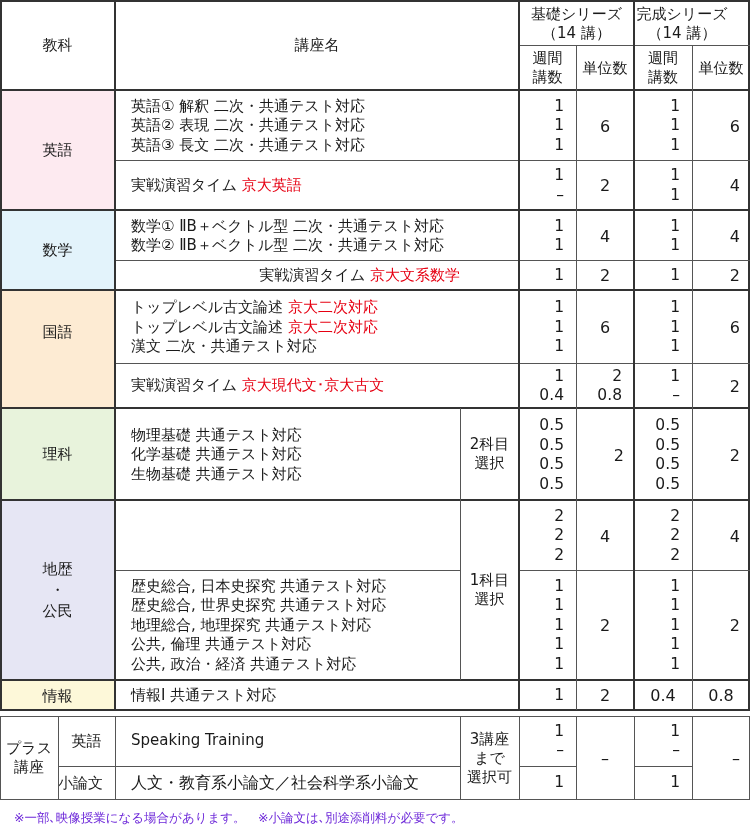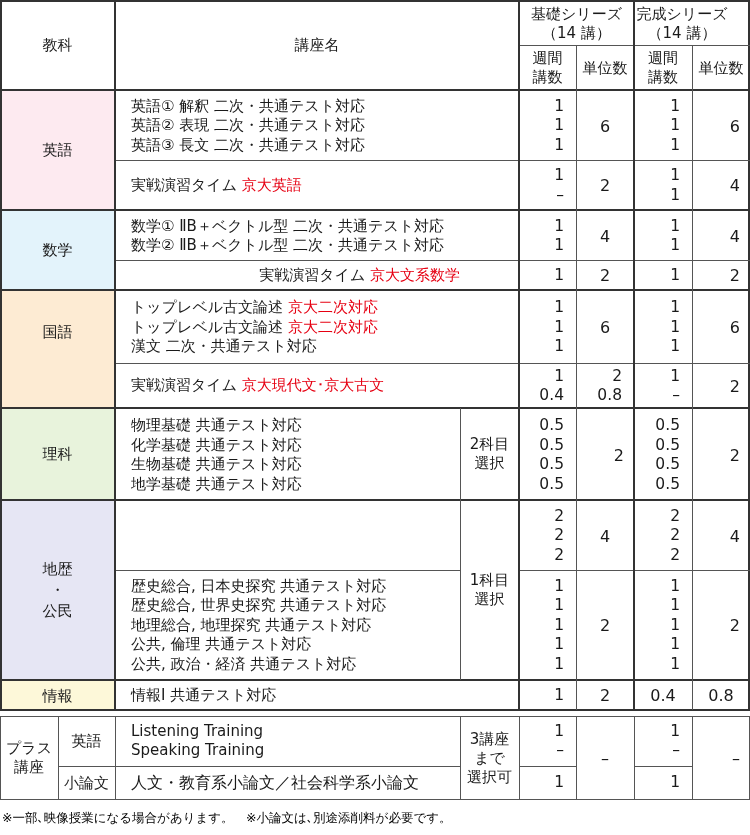--- a/index.html
+++ b/index.html
@@ -10,21 +10,21 @@
   .hline { position: absolute; background: #333; height: 2px; }
   .hline.thin { height: 1px; background: #555; }
   .vline { position: absolute; background: #333; width: 2px; }
   .vline.thin { width: 1px; background: #555; }
   .courses { position: absolute; font-size: 15px; line-height: 19.5px; text-align: left; padding-left: 16px; display: flex; flex-direction: column; justify-content: center; }
   .red { color: #e60012; }
   .nums { position: absolute; display: flex; flex-direction: column; justify-content: center; align-items: flex-end; font-size: 15.5px; line-height: 19.5px; padding-right: 12px; }
   .num-center { position: absolute; display: flex; align-items: center; justify-content: center; font-size: 16px; }
   .num-right { position: absolute; display: flex; align-items: center; justify-content: flex-end; font-size: 16px; padding-right: 10px; }
   .subj { position: absolute; display: flex; align-items: center; justify-content: center; font-size: 15px; text-align: center; line-height: 20px; }
-  .footnote { position: absolute; left: 2px; top: 810px; font-size: 12.5px; color: #000000; white-space: nowrap; }
+  .footnote { position: absolute; left: 14px; top: 810px; font-size: 12.5px; color: #6d28d9; white-space: nowrap; }
 </style>
 </head>
 <body>
 
 <div class="abs" style="left:0;top:0;width:750px;height:712px;">
 
   <div class="abs" style="left:0;top:90px;width:115px;height:120px;background:#fdeaf0;"></div>
   <div class="abs" style="left:0;top:210px;width:115px;height:80px;background:#e3f3fb;"></div>
   <div class="abs" style="left:0;top:290px;width:115px;height:118px;background:#fdebd3;"></div>
   <div class="abs" style="left:0;top:408px;width:115px;height:92px;background:#e8f3dc;"></div>
@@ -149,21 +149,20 @@
     <span>1</span>
     <span>–</span>
   </div>
   <div class="num-right" style="left:692px;top:364px;width:58px;height:44px;">2</div>
 
   <div class="subj" style="left:0;top:408px;width:115px;height:92px;">理科</div>
   <div class="courses" style="left:115px;top:410px;width:345px;height:90px;">
     <div><span>物理基礎 共通テスト対応</span></div>
     <div><span>化学基礎 共通テスト対応</span></div>
     <div><span>生物基礎 共通テスト対応</span></div>
-    <div><span>地学基礎 共通テスト対応</span></div>
   </div>
   <div class="cell" style="left:460px;top:408px;width:59px;height:92px;flex-direction:column;border-radius:11px;">
     <span>2科目</span>
     <span>選択</span>
   </div>
   <div class="nums" style="left:519px;top:410px;width:57px;height:90px;">
     <span>0.5</span>
     <span>0.5</span>
     <span>0.5</span>
     <span>0.5</span>
@@ -261,24 +260,23 @@
   <div class="vline" style="left:633px;top:0;height:711px;"></div>
   <div class="vline thin" style="left:692px;top:45px;height:665px;"></div>
 </div>
 
 <div class="abs" style="left:0;top:716px;width:750px;height:84px;">
   <div class="cell" style="left:0;top:0;width:58px;height:84px;flex-direction:column;line-height:19px;">
     <span>プラス</span>
     <span>講座</span>
   </div>
   <div class="cell" style="left:58px;top:0;width:57px;height:50px;">英語</div>
-  <div class="cell" style="left:58px;top:50px;width:57px;height:34px;">小論文</div>
+  <div class="cell" style="left:52px;top:50px;width:57px;height:34px;">小論文</div>
 
   <div class="courses" style="left:115px;top:0;width:345px;height:50px;font-family:'DejaVu Sans','Liberation Sans',sans-serif;">
-    <div><span>Listening Training</span></div>
     <div><span>Speaking Training</span></div>
   </div>
   <div class="courses" style="left:115px;top:50px;width:345px;height:34px;font-size:16px;">
     <div><span>人文・教育系小論文／社会科学系小論文</span></div>
   </div>
 
   <div class="cell" style="left:460px;top:0;width:59px;height:84px;flex-direction:column;line-height:19px;">
     <span>3講座</span>
     <span>まで</span>
     <span>選択可</span>

